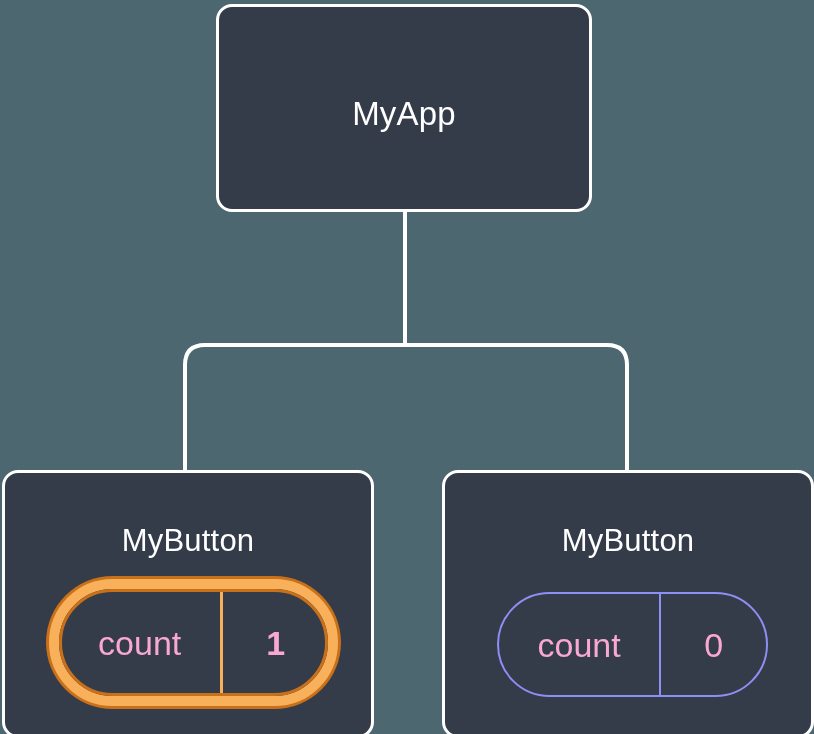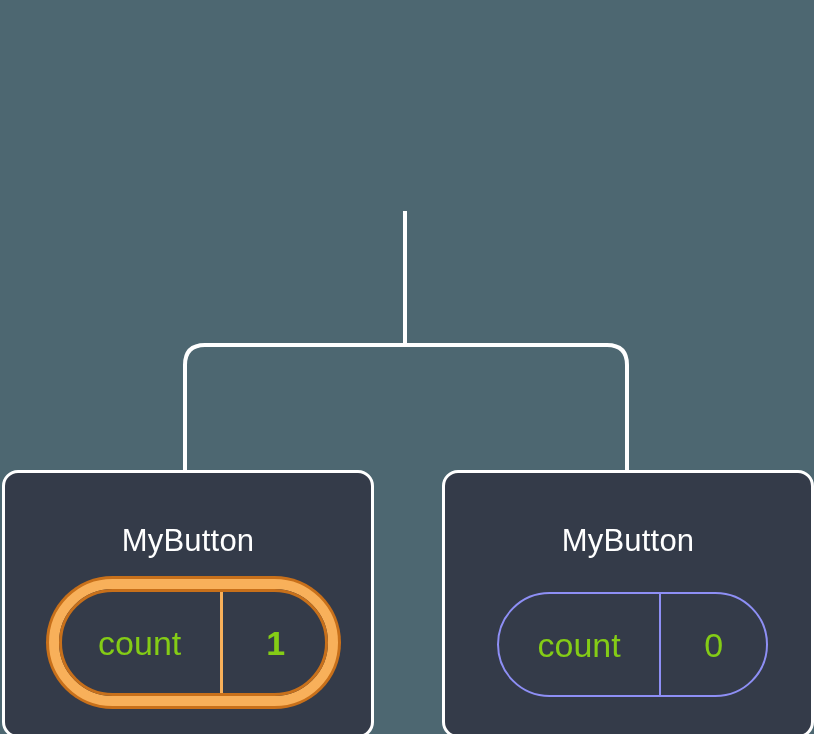--- a/index.html
+++ b/index.html
@@ -81,21 +81,21 @@
     position: absolute;
     box-sizing: border-box;
     display: flex;
     align-items: stretch;
     border-radius: 999px;
   }
   .pill-key, .pill-val {
     display: flex;
     align-items: center;
     justify-content: center;
-    color: #84cc16;
+    color: #f9a8d4;
     font-size: 34px;
     line-height: 1;
     white-space: nowrap;
   }
   .pill-key { flex: 0 0 60%; }
   .pill-val { flex: 1 1 auto; }
 
   
   .pill-plain {
     left: 52px;
@@ -141,20 +141,23 @@
 
 <div id="stage">
 
   <svg id="connectors" viewBox="0 0 814 734" width="814" height="734">
 
     <path d="M 405 211 L 405 345" stroke="#ffffff" stroke-width="4" fill="none"></path>
 
     <path d="M 185 470 L 185 365 Q 185 345 205 345 L 607 345 Q 627 345 627 365 L 627 470" stroke="#ffffff" stroke-width="4" fill="none" stroke-linecap="butt"></path>
   </svg>
 
+  <div class="node-box" id="node-root">
+    <div class="node-title">MyApp</div>
+  </div>
 
   <div class="node-box node-child" id="node-child-left">
     <div class="node-title">MyButton</div>
 
     <div class="pill pill-highlight">
       <div class="pill-inner">
         <div class="pill-key">count</div>
         <div class="pill-divider"></div>
         <div class="pill-val">1</div>
       </div>

